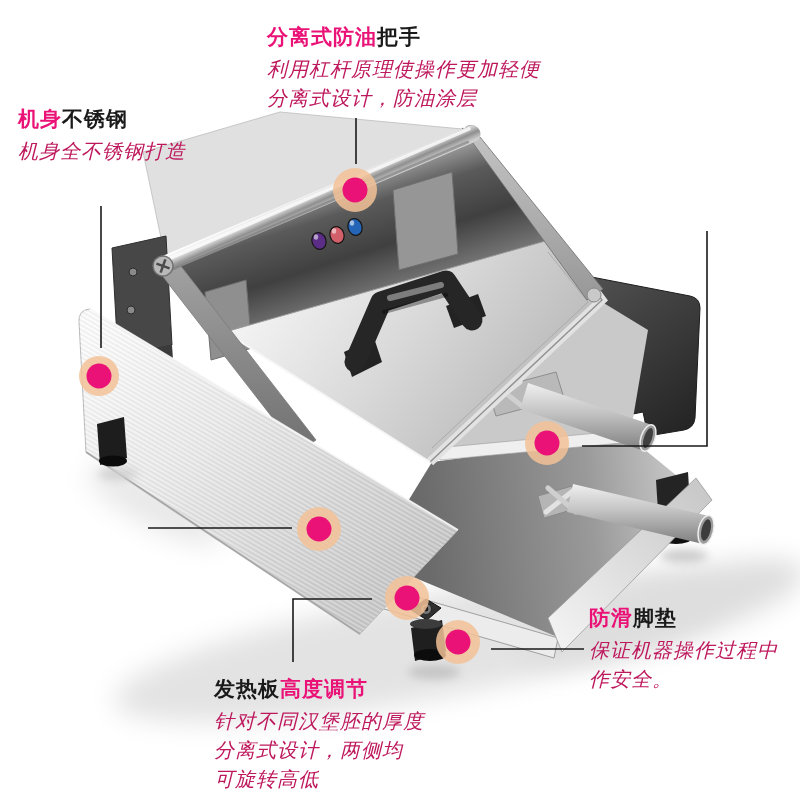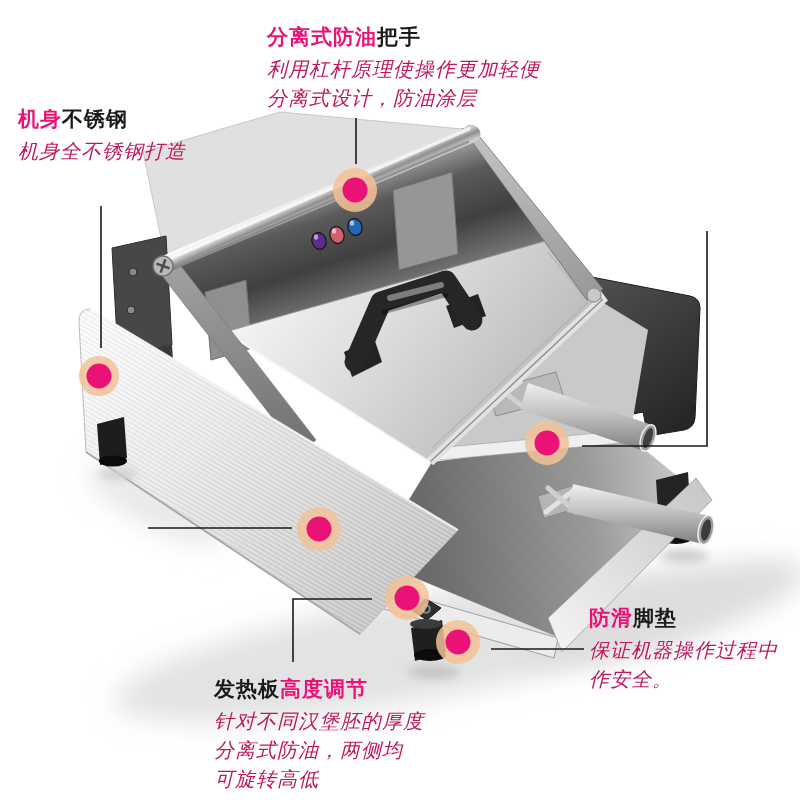--- a/index.html
+++ b/index.html
@@ -250,21 +250,21 @@
       <span class="pink">机身</span><span>不锈钢</span>
     </div>
     <div class="callout-line">机身全不锈钢打造</div>
   </div>
 
   <div class="callout" style="left:214px;top:676px;">
     <div class="callout-title">
       <span>发热板</span><span class="pink">高度调节</span>
     </div>
     <div class="callout-line">针对不同汉堡胚的厚度</div>
-    <div class="callout-line">分离式防油，两侧均</div>
+    <div class="callout-line">分离式设计，两侧均</div>
     <div class="callout-line">可旋转高低</div>
   </div>
 
   <div class="callout" style="left:589px;top:605px;">
     <div class="callout-title">
       <span class="pink">防滑</span><span>脚垫</span>
     </div>
     <div class="callout-line">保证机器操作过程中</div>
     <div class="callout-line">作安全。</div>
   </div>

